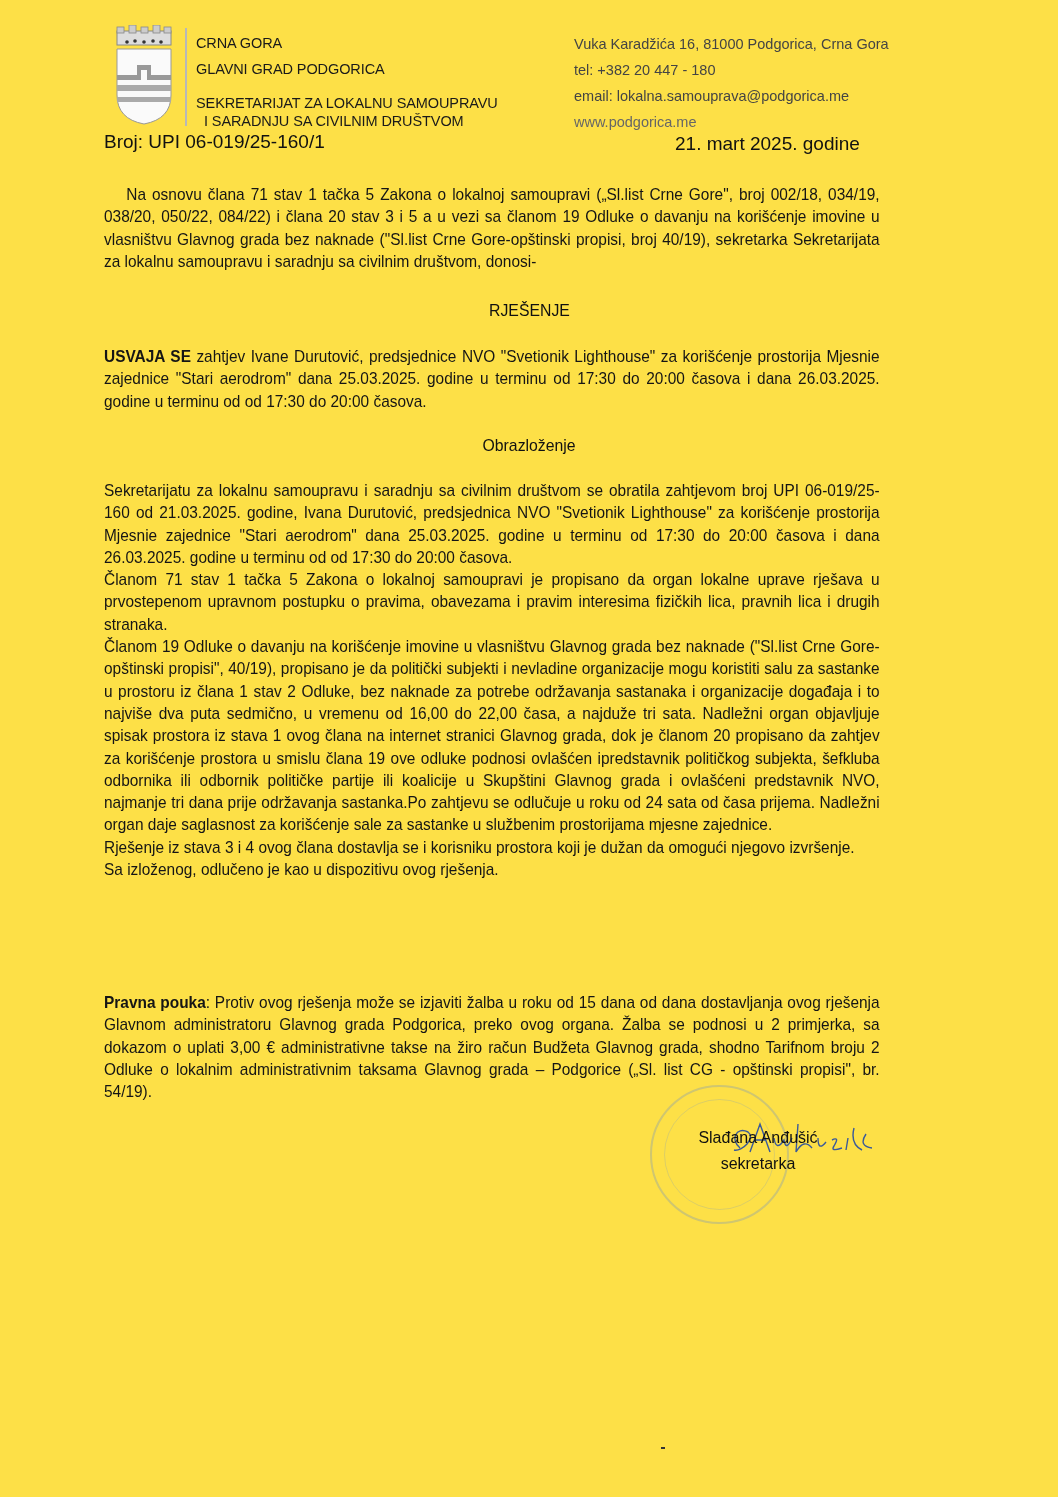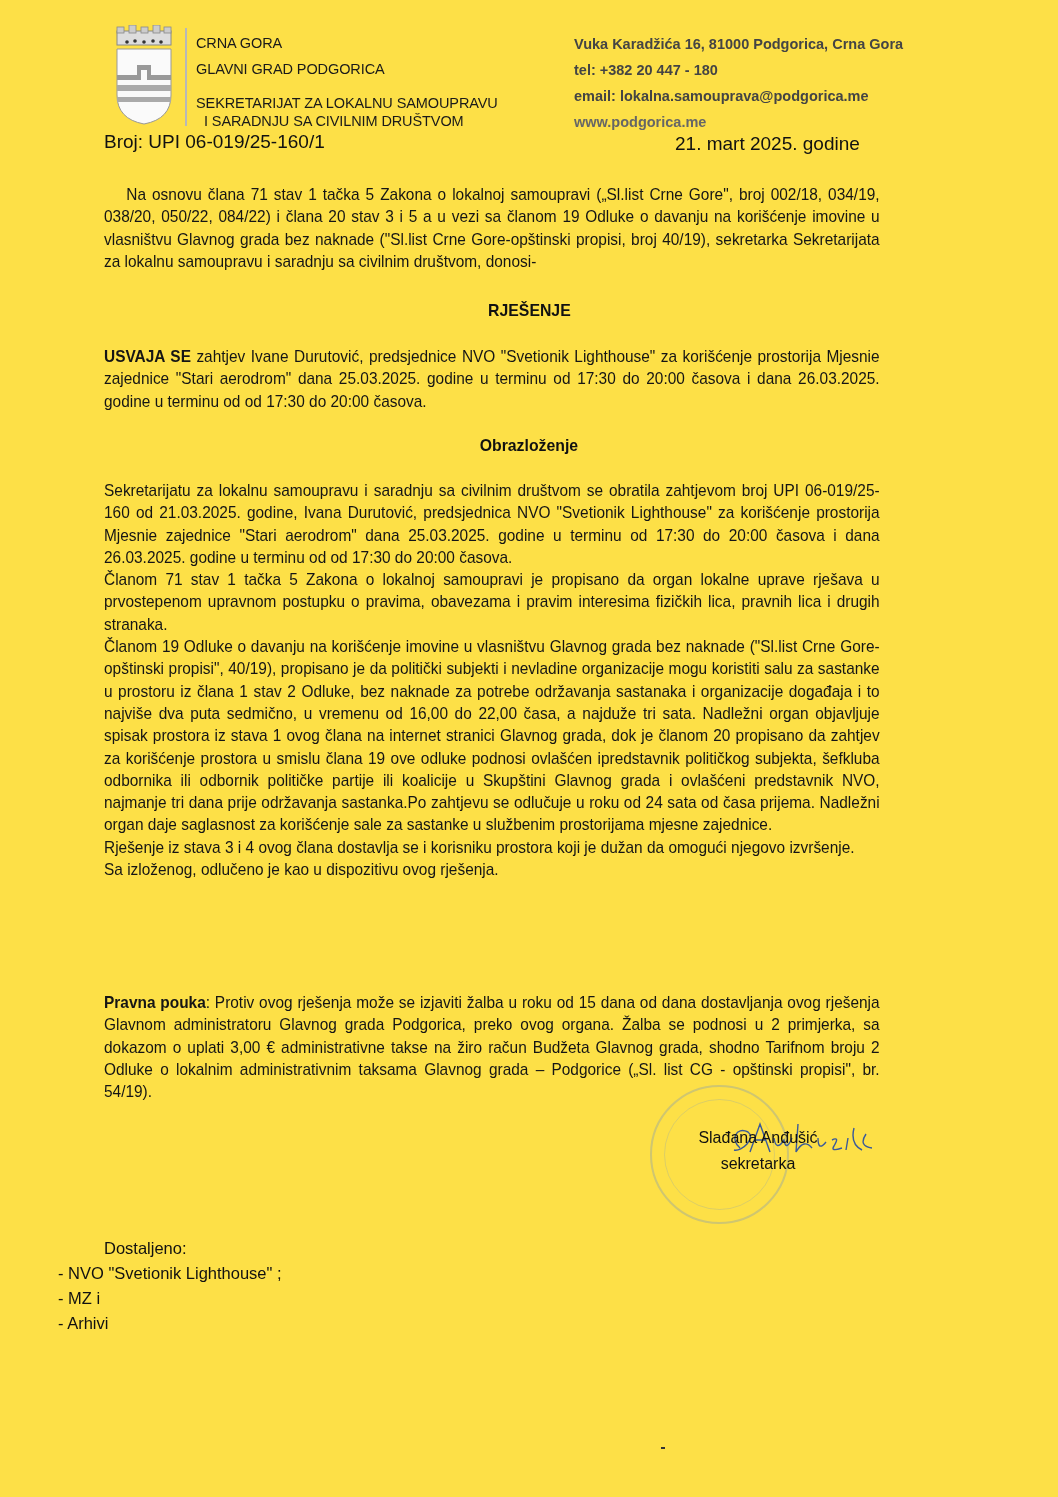--- a/index.html
+++ b/index.html
@@ -6,32 +6,32 @@
   body { width: 1058px; height: 1497px; position: relative; overflow: hidden; color: #111; }
   .page { position: absolute; left: 0; top: 0; width: 1058px; height: 1497px; background: #fde047; }
 
   .crest { position: absolute; left: 113px; top: 25px; width: 62px; height: 100px; }
   .vrule { position: absolute; left: 185px; top: 28px; width: 2px; height: 98px; background: #b8b8b8; }
 
   .hdr-left { position: absolute; left: 196px; top: 30px; font-family: "Liberation Sans", sans-serif; font-size: 14.5px; color: #1a1a1a; line-height: 26px; letter-spacing: -0.1px; }
   .hdr-left .l3 { line-height: 18px; margin-top: 12px; }
   .hdr-left .l4 { line-height: 18px; margin-left: 8px; }
 
-  .hdr-right { position: absolute; left: 574px; top: 31px; font-family: "Liberation Sans", sans-serif; font-size: 14.5px; color: #444; line-height: 26px; font-weight: bold; }
+  .hdr-right { position: absolute; left: 574px; top: 31px; font-family: "Liberation Sans", sans-serif; font-size: 14.5px; color: #444; line-height: 26px; }
   .hdr-right .www { color: #666; }
 
   .broj { position: absolute; left: 104px; top: 131px; font-family: "Liberation Sans", sans-serif; font-size: 19px; color: #111; }
   .datum { position: absolute; left: 675px; top: 133px; font-family: "Liberation Sans", sans-serif; font-size: 19px; color: #111; }
 
   .body { position: absolute; left: 104px; width: 834px; font-family: "Liberation Sans", sans-serif; font-size: 16.6px; line-height: 22.3px; color: #151515; text-align: justify; transform: scaleX(0.93); transform-origin: left top; }
   .p { margin: 0; }
   .indent { text-indent: 24px; }
   .b { font-weight: bold; }
 
-  .title { position: absolute; left: 0; width: 1058px; text-align: center; font-family: "Liberation Sans", sans-serif; font-weight: bold; font-size: 17px; color: #111; }
+  .title { position: absolute; left: 0; width: 1058px; text-align: center; font-family: "Liberation Sans", sans-serif; font-weight: normal; font-size: 17px; color: #111; }
   .title .inner { display: inline-block; transform: scaleX(0.93); }
 
   .sign { position: absolute; left: 668px; top: 1125px; width: 180px; font-family: "Liberation Sans", sans-serif; font-size: 16px; color: #111; text-align: center; line-height: 26px; }
   .sigline { position: absolute; left: 726px; top: 1118px; width: 160px; height: 44px; }
   .stamp { position: absolute; left: 650px; top: 1085px; width: 135px; height: 135px; border-radius: 50%; border: 2px solid rgba(120,150,190,0.35); }
   .stamp::after { content: ""; position: absolute; left: 12px; top: 12px; right: 12px; bottom: 12px; border-radius: 50%; border: 1px solid rgba(120,150,190,0.25); }
 
   .dost { position: absolute; left: 58px; top: 1236px; font-family: "Liberation Sans", sans-serif; font-size: 16.5px; color: #111; line-height: 25px; }
   .dost .head { padding-left: 46px; }
 
@@ -108,21 +108,15 @@
 
   <div class="stamp"></div>
   <svg class="sigline" viewBox="0 0 160 44">
     <path d="M14 30 C4 22 10 8 22 14 C30 20 16 34 8 32 M24 34 L34 6 L44 34 M30 22 L40 22 M48 20 Q50 34 58 22 Q60 34 66 20 M72 6 L70 34 Q78 20 86 30 M92 20 Q92 34 100 24 M106 22 Q114 18 108 28 Q104 34 116 30 M122 20 L120 32 M128 10 Q124 26 136 32 M140 16 Q132 28 146 30" fill="none" stroke="#3a5a9a" stroke-width="1.4"></path>
   </svg>
   <div class="sign">
     <div>Slađana Anđušić</div>
     <div>sekretarka</div>
   </div>
 
-  <div class="dost">
-    <div class="head">Dostaljeno:</div>
-    <div>- NVO "Svetionik Lighthouse" ;</div>
-    <div>- MZ i</div>
-    <div>- Arhivi</div>
-  </div>
 
   <div class="mark"></div>
 </div>
 
 </body></html>

